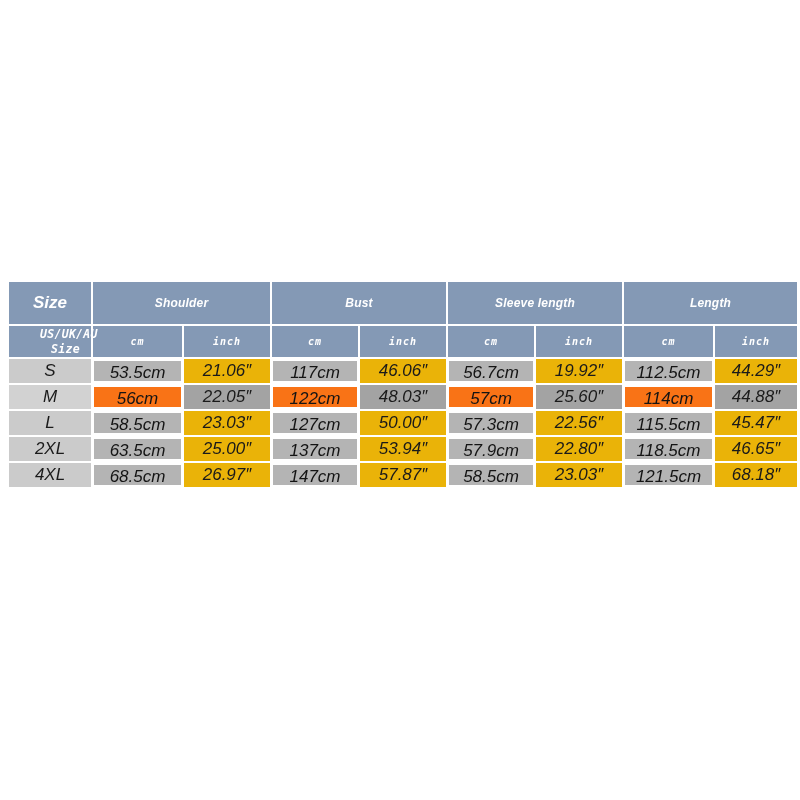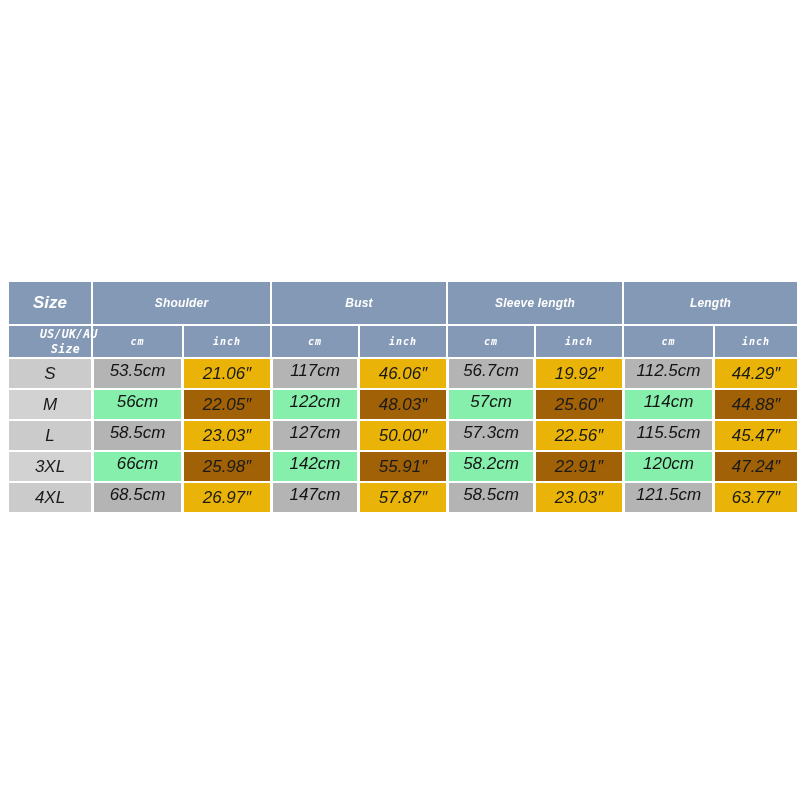--- a/index.html
+++ b/index.html
@@ -87,37 +87,37 @@
     color: #141414;
   }
 
   td.cmcell {
     background: #ffffff;
     position: relative;
   }
   td.cmcell .pill {
     display: block;
     background: #b8b8b8;
-    height: 29px;
+    height: 20px;
     line-height: 24px;
     margin: 0 1px;
     color: #141414;
   }
 
   td.inchcell {
     background: #f7f7f7;
     color: #141414;
   }
 
   
   tr.r-even td.sizecell { background: #d2d2d2; }
   tr.r-odd  td.sizecell { background: #cbcbcb; }
-  tr.r-even td.cmcell .pill { background: #86efac; }
+  tr.r-even td.cmcell .pill { background: #f97316; }
   tr.r-odd  td.cmcell .pill { background: #b4b4b4; }
-  tr.r-even td.inchcell { background: #a16207; }
+  tr.r-even td.inchcell { background: #a3a3a3; }
   tr.r-odd  td.inchcell { background: #eab308; }
 </style>
 </head>
 <body>
 
 <div id="size-chart-wrap">
   <table class="size-chart">
     <colgroup>
       <col style="width:82px">
       <col style="width:89px">
@@ -203,53 +203,53 @@
         <td class="inchcell">50.00″</td>
         <td class="cmcell">
             <span class="pill">57.3cm</span>
           </td>
         <td class="inchcell">22.56″</td>
         <td class="cmcell">
             <span class="pill">115.5cm</span>
           </td>
         <td class="inchcell">45.47″</td>
       </tr>
-      <tr class="r-even">
-        <td class="sizecell">3XL</td>
-        <td class="cmcell">
-            <span class="pill">66cm</span>
-          </td>
-        <td class="inchcell">25.98″</td>
-        <td class="cmcell">
-            <span class="pill">142cm</span>
-          </td>
-        <td class="inchcell">55.91″</td>
-        <td class="cmcell">
-            <span class="pill">58.2cm</span>
-          </td>
-        <td class="inchcell">22.91″</td>
-        <td class="cmcell">
-            <span class="pill">120cm</span>
-          </td>
-        <td class="inchcell">47.24″</td>
+      <tr class="r-odd">
+        <td class="sizecell">2XL</td>
+        <td class="cmcell">
+            <span class="pill">63.5cm</span>
+          </td>
+        <td class="inchcell">25.00″</td>
+        <td class="cmcell">
+            <span class="pill">137cm</span>
+          </td>
+        <td class="inchcell">53.94″</td>
+        <td class="cmcell">
+            <span class="pill">57.9cm</span>
+          </td>
+        <td class="inchcell">22.80″</td>
+        <td class="cmcell">
+            <span class="pill">118.5cm</span>
+          </td>
+        <td class="inchcell">46.65″</td>
       </tr>
       <tr class="r-odd">
         <td class="sizecell">4XL</td>
         <td class="cmcell">
             <span class="pill">68.5cm</span>
           </td>
         <td class="inchcell">26.97″</td>
         <td class="cmcell">
             <span class="pill">147cm</span>
           </td>
         <td class="inchcell">57.87″</td>
         <td class="cmcell">
             <span class="pill">58.5cm</span>
           </td>
         <td class="inchcell">23.03″</td>
         <td class="cmcell">
             <span class="pill">121.5cm</span>
           </td>
-        <td class="inchcell">63.77″</td>
+        <td class="inchcell">68.18″</td>
       </tr>
     </tbody>
   </table>
 </div>
 
 </body></html>

